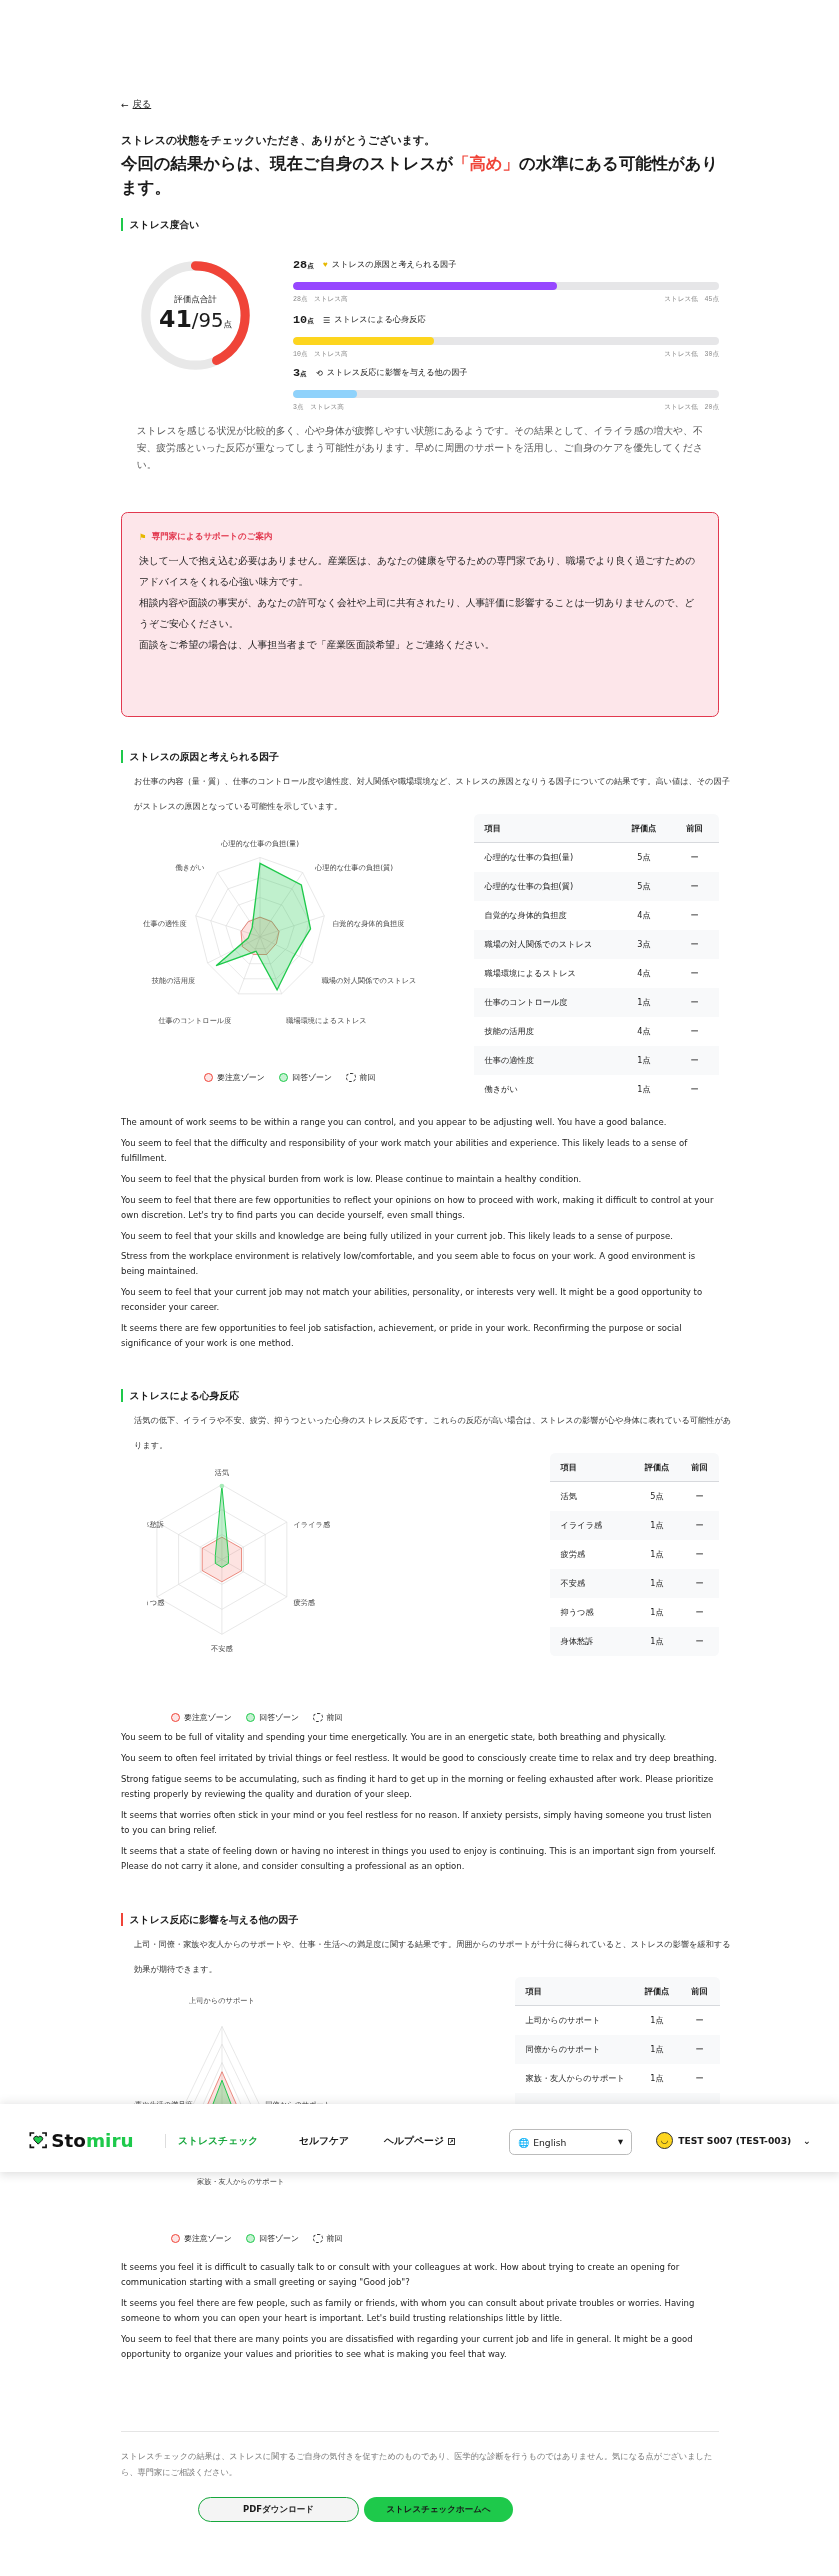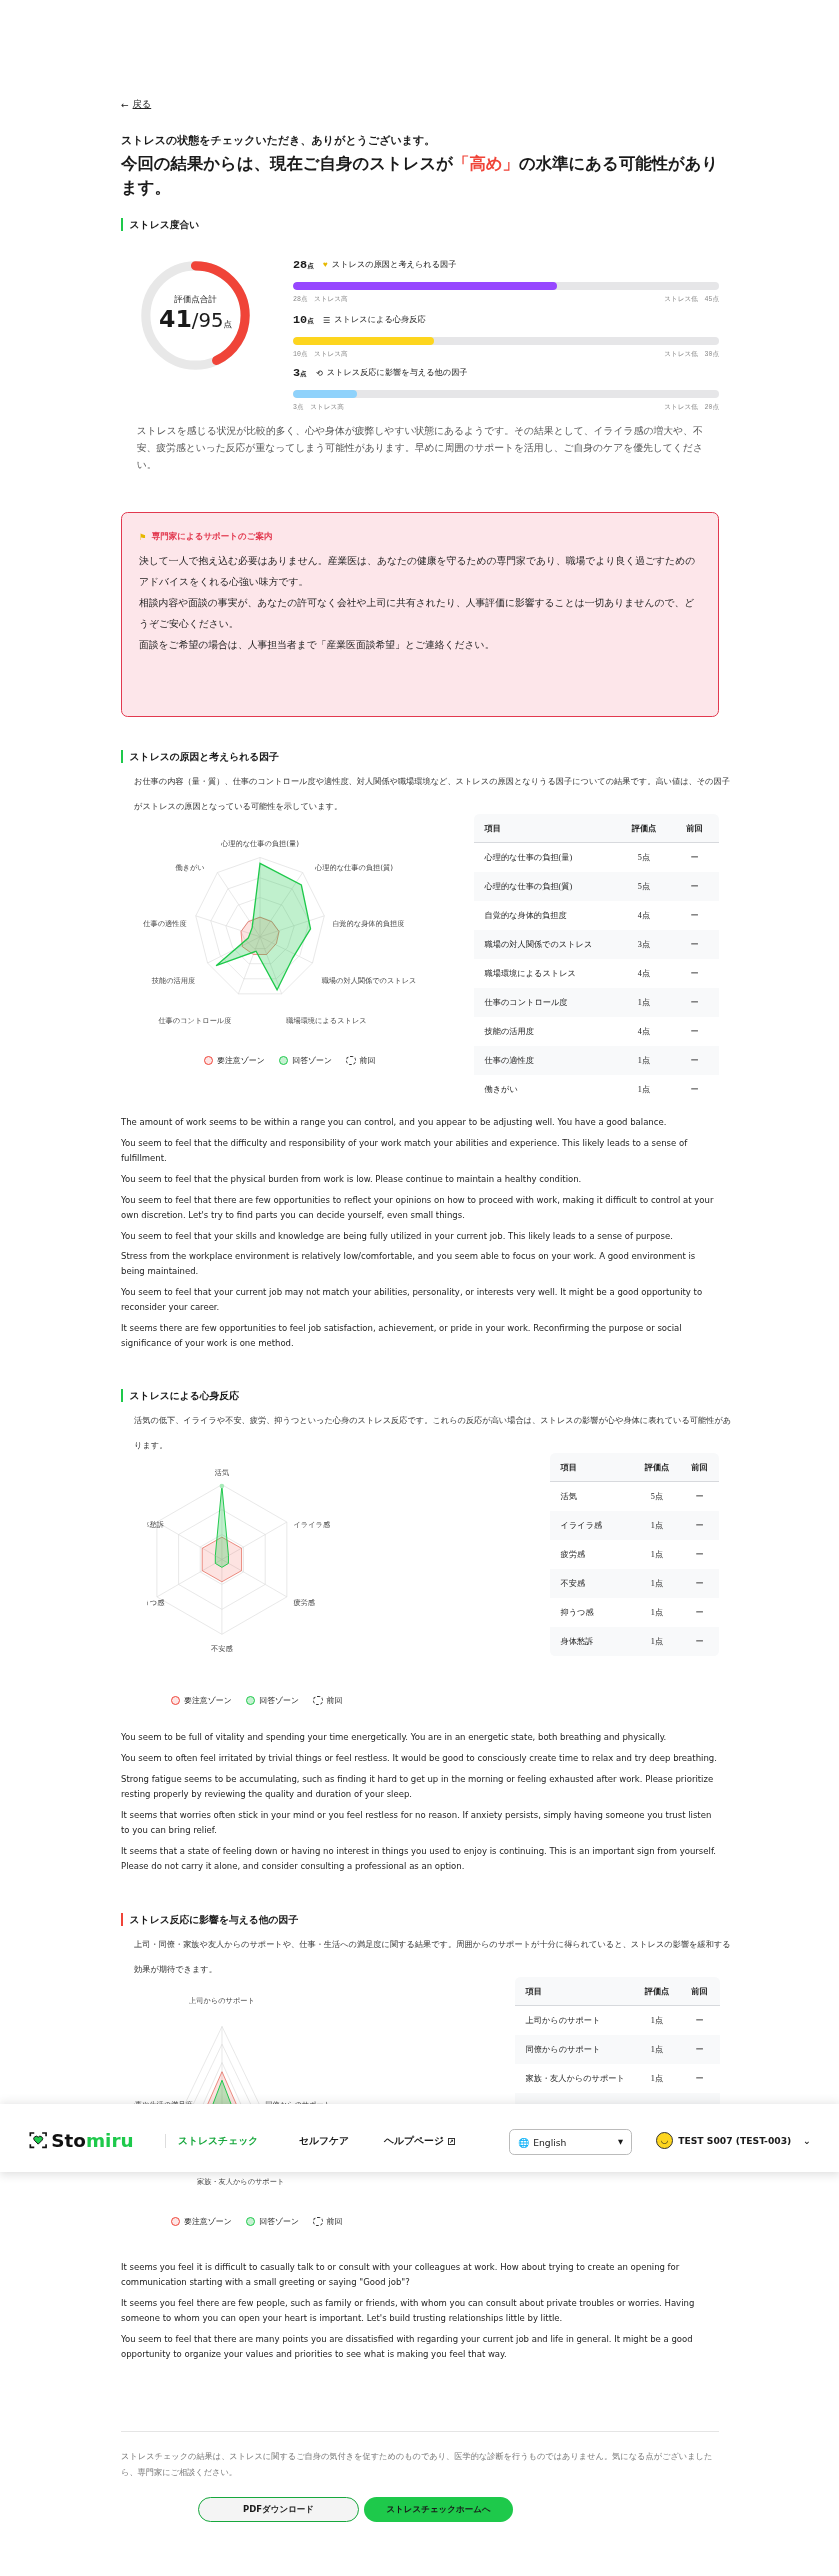--- a/index.html
+++ b/index.html
@@ -35,23 +35,23 @@
 
   
   .alert { position: absolute; left: 0; top: 512px; width: 598px; height: 205px; background: #fde6ea; border: 1px solid #e2394f; border-radius: 6.6px; padding: 18.4px 17px; }
   .alert-title { display: flex; align-items: center; gap: 5.2px; font-size: 8.5px; font-weight: bold; color: #e2394f; margin-bottom: 6.6px; }
   .alert-body p { font-size: 9.8px; line-height: 21px; color: #222; }
 
   
   .radar { position: absolute; }
   .radar text { font-family: "DejaVu Sans", sans-serif; fill: #444; }
   .legend { position: absolute; display: flex; gap: 14.4px; font-size: 7.9px; align-items: center; }
-  .legend span.item { display: flex; align-items: center; gap: 3.9px; }
+  .legend span.item { display: flex; align-items: center; gap: 3.9px; margin-top: 17px; }
   .lg-dot { width: 9.2px; height: 9.2px; border-radius: 50%; display: inline-block; }
-  .tbl { position: absolute; background: #fff; border-radius: 5.2px; overflow: hidden; font-family: Liberation Serif, serif; }
+  .tbl { position: absolute; background: #fff; border-radius: 5.2px; overflow: hidden; }
   .tbl .th { display: flex; background: #f8f9fa; height: 29px; align-items: center; border-bottom: 1px solid #d7d9dd; font-weight: bold; font-size: 8.2px; }
   .tbl .tr { display: flex; height: 29px; align-items: center; font-size: 8.2px; }
   .tbl .tr:nth-child(odd) { background: #f8f9fa; }
   .tbl .c1 { padding-left: 10.5px; }
   .tbl .c2, .tbl .c3 { text-align: center; }
   .comments { position: absolute; left: 0; width: 598px; font-size: 8.5px; color: #222; }
   .comments p { line-height: 15px; margin-bottom: 5.9px; }
 
   
   .topbar { position: absolute; left: 0; top: 2104px; width: 840px; height: 68px; background: #fff; box-shadow: 0 3.9px 7.9px rgba(0,0,0,0.10), 0 -3.9px 7.9px rgba(0,0,0,0.06); display: flex; align-items: center; }

